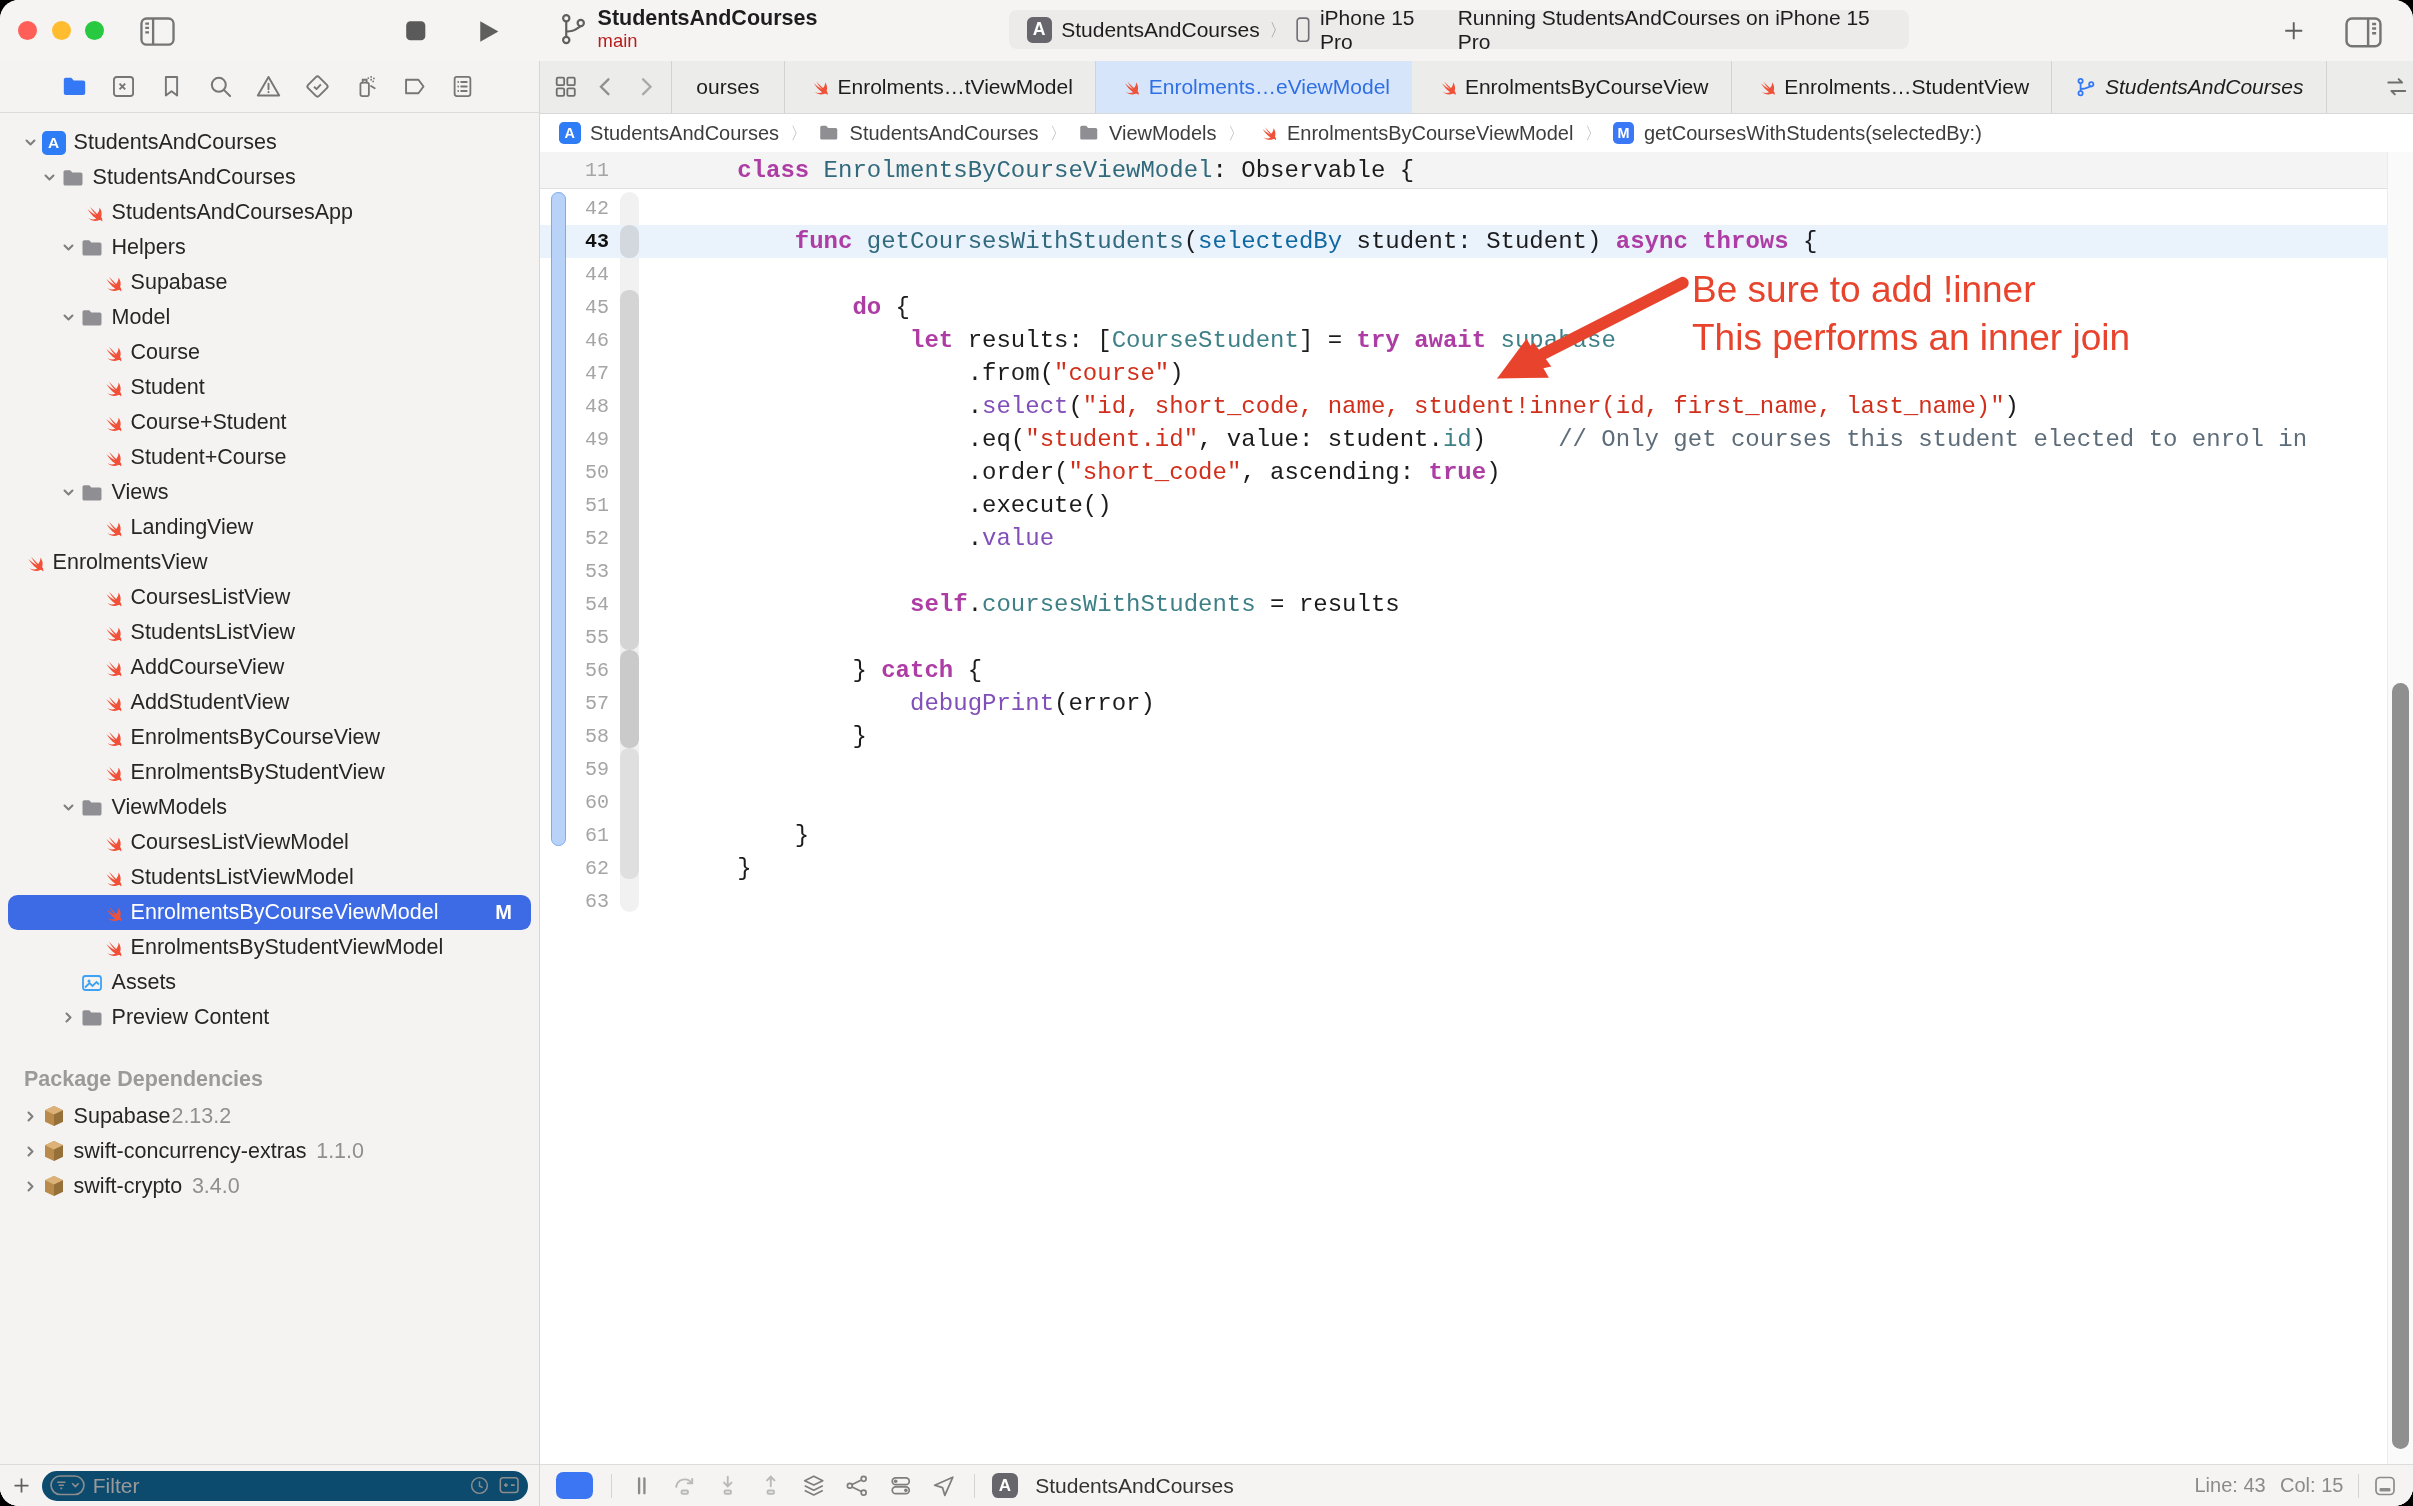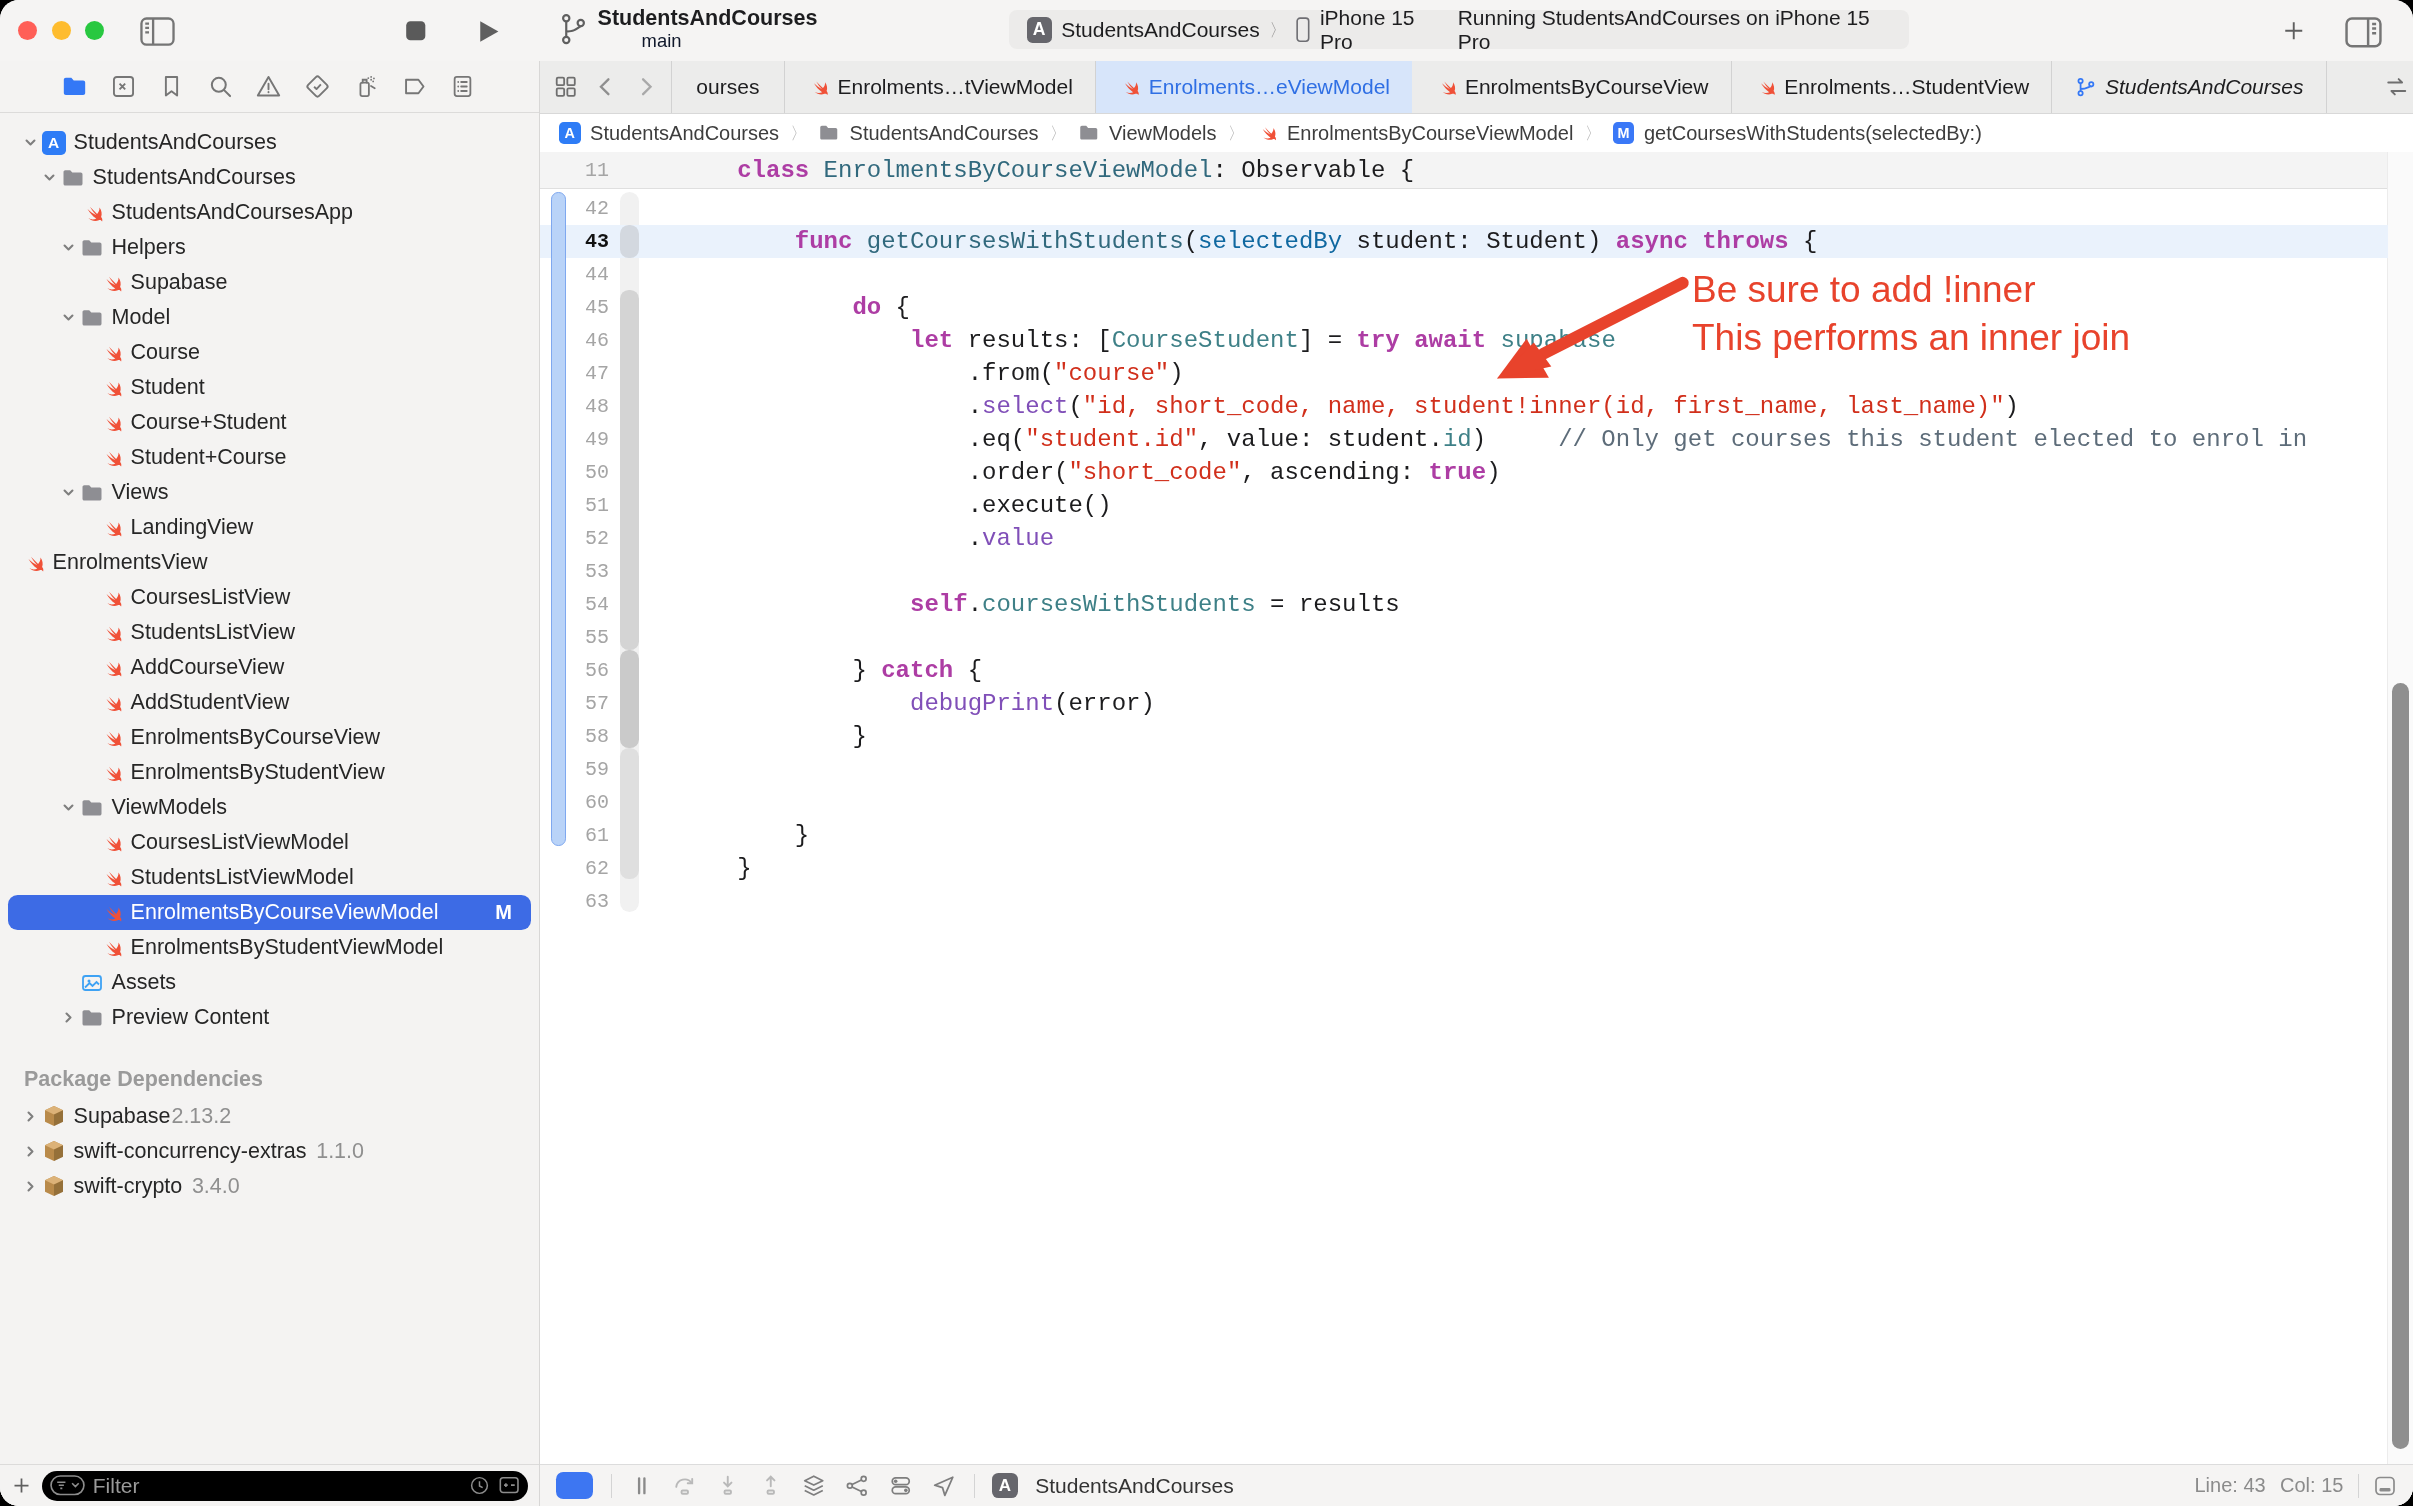--- a/index.html
+++ b/index.html
@@ -7,21 +7,21 @@
   .window{position:absolute;inset:0;border-radius:19px;overflow:hidden;background:#fff;}
   
   .toolbar{position:absolute;left:0;top:0;width:2413px;height:61px;background:#f5f4f3;border-bottom:0.8px solid #dcdbda;}
   .tl{position:absolute;top:21px;width:19px;height:19px;border-radius:50%;}
   .sbtoggle{position:absolute;left:140px;top:17px;width:35px;height:29px;}
   .tb-stop{position:absolute;left:403px;top:18.4px;width:25.5px;height:25.5px;}
   .tb-play{position:absolute;left:473px;top:17px;width:29px;height:29px;}
   .titlegrp{position:absolute;left:559px;top:6.4px;display:flex;gap:9.6px;align-items:center;}
   .titlegrp .branch{width:29px;height:35px;}
   .title-main{font-size:21.5px;font-weight:700;color:#1d1d1f;line-height:24px;}
-  .title-sub{font-size:18.4px;color:#0f172a;line-height:21px;margin-left:44px;}
+  .title-sub{font-size:18.4px;color:#b91c1c;line-height:21px;}
   .pill{position:absolute;left:1009px;top:10.4px;width:900px;height:39px;background:#ecebea;border-radius:8px;
     display:flex;align-items:center;padding:0 17.6px;box-sizing:border-box;gap:9.6px;font-size:21px;color:#1d1d1f;}
   .appicon{border-radius:5.6px;color:#fff;font-weight:700;display:flex;align-items:center;justify-content:center;}
   .pill .appicon{width:26px;height:26px;background:#66666c;font-size:17.6px;}
   .pill .sep{color:#9c9b9a;font-size:17.6px;}
   .pill .status{margin-left:auto;}
   .tb-plus{position:absolute;left:2281px;top:17.6px;width:25.5px;height:25.5px;}
   .tb-rpanel{position:absolute;left:2345px;top:17px;width:37px;height:29px;}
   
   .sidebar{position:absolute;left:0;top:61px;width:540px;bottom:0;background:#f4f3f2;border-right:0.8px solid #d8d7d6;box-sizing:border-box;}
@@ -31,21 +31,21 @@
   .trow{height:35px;display:flex;align-items:center;font-size:21.5px;color:#262626;box-sizing:border-box;}
   .trow .disc{width:19px;height:19px;flex:none;display:flex;align-items:center;justify-content:center;}
   .trow .ticon{width:24px;height:24px;flex:none;margin:0 8px 0 1.6px;display:flex;align-items:center;justify-content:center;}
   .trow .ticon svg,.trow .disc svg{width:100%;height:100%;}
   .trow.sel{background:var(--accent);border-radius:9.6px;margin:0 8px;color:#fff;}
   .trow .badge{margin-left:auto;margin-right:19px;font-weight:700;font-size:20px;color:#fff;}
   .trow .ticon .appicon{width:24px;height:24px;background:#2e7cf6;font-size:16px;border-radius:6.4px;}
   .pkghdr{margin:32px 0 6.4px 24px;font-size:21.5px;font-weight:700;color:#9a9a9a;}
   .filterbar{position:absolute;left:0;bottom:0;width:100%;height:42px;border-top:0.8px solid #dcdbda;display:flex;align-items:center;
     padding:0 11.2px;box-sizing:border-box;gap:9.6px;background:#f4f3f2;}
-  .filterfield{flex:1;height:30px;background:#000000;border-radius:15px;display:flex;align-items:center;padding:0 8px;gap:8px;}
+  .filterfield{flex:1;height:30px;background:#0c4a6e;border-radius:15px;display:flex;align-items:center;padding:0 8px;gap:8px;}
   .filterfield .ph{flex:1;font-size:21px;color:#9a9a9a;}
   
   .editor{position:absolute;left:540px;top:61px;right:0;bottom:0;background:#fff;}
   .tabbar{position:absolute;left:0;top:0;right:0;height:52px;background:#ececeb;border-bottom:0.8px solid #d8d8d8;display:flex;align-items:stretch;}
   .tabctl{display:flex;align-items:center;gap:14.4px;padding:0 12.8px;}
   .tabctl .ic{width:25.5px;height:25.5px;}
   .tab{display:flex;align-items:center;justify-content:center;gap:8px;padding:0 22.3px;font-size:21px;color:#1d1d1f;border-right:0.8px solid #d2d2d2;white-space:nowrap;}
   .tab .ic{width:22.3px;height:22.3px;flex:none;}
   .tab.active{background:var(--tab-active-bg);color:var(--tab-active-fg);border-right:none;}
   .tab.first{width:112px;padding:0;overflow:hidden;border-left:0.8px solid #d2d2d2;}

